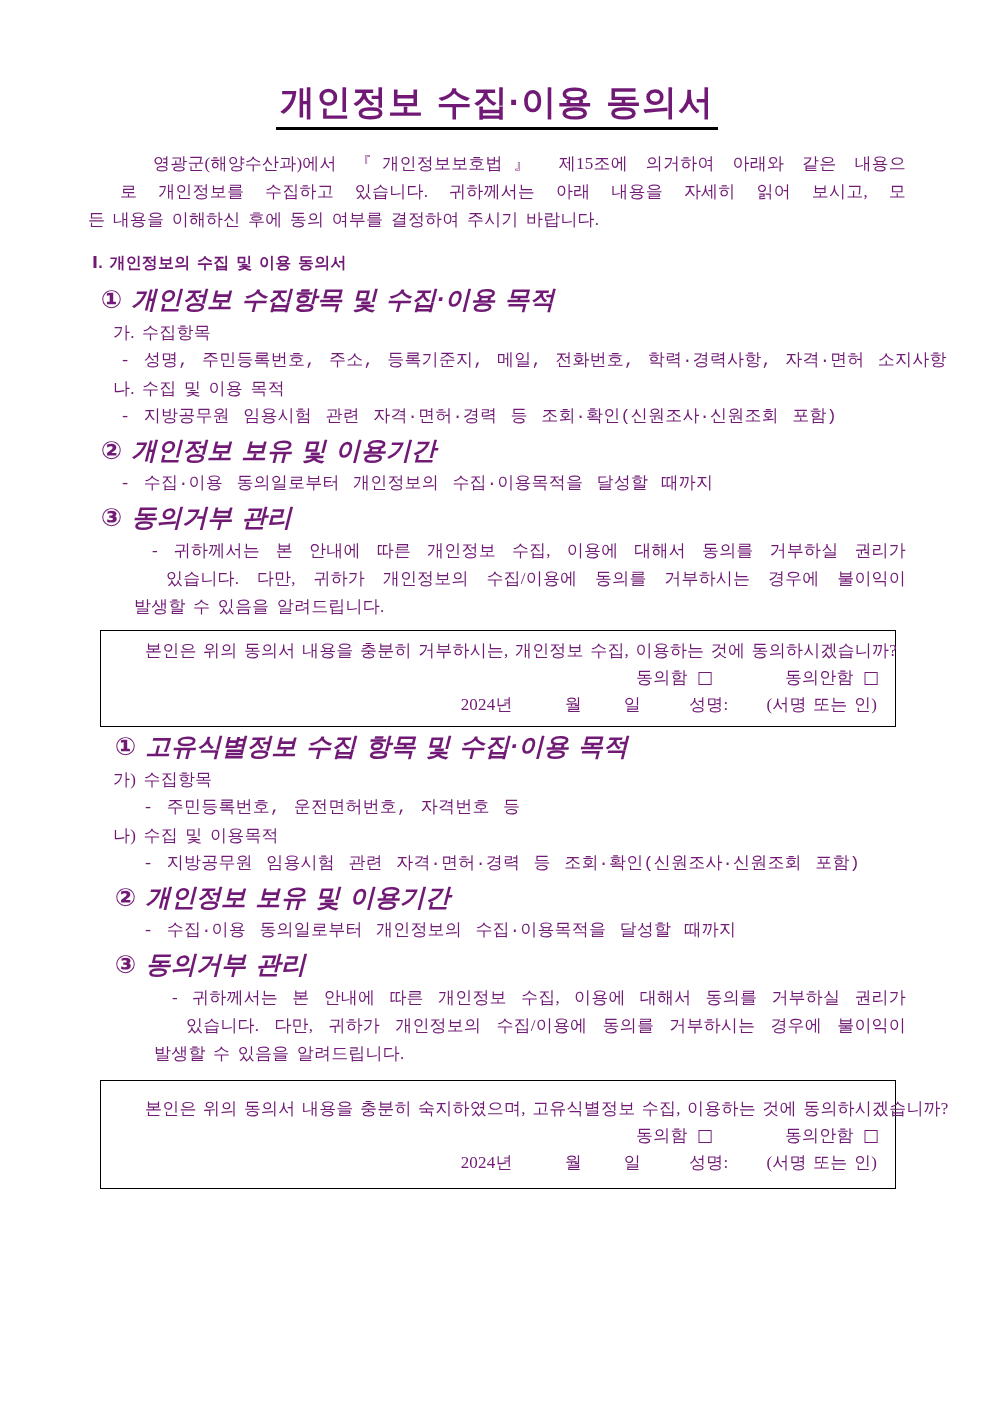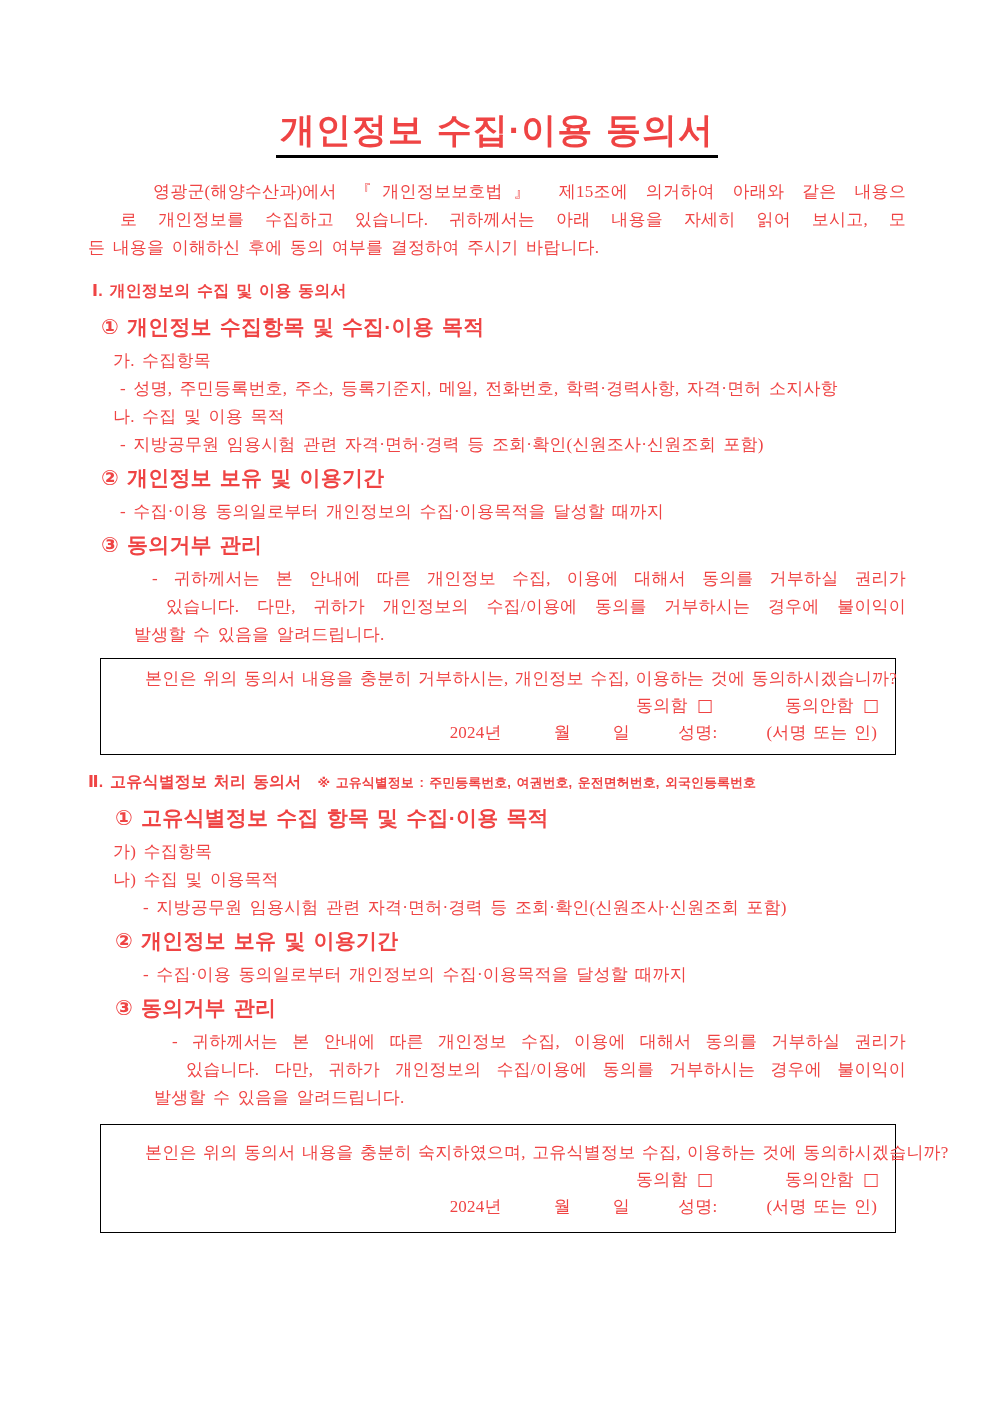--- a/index.html
+++ b/index.html
@@ -1,25 +1,25 @@
 <!DOCTYPE html>
 <html><head>
 <meta charset="utf-8">
 <style>
   html,body { margin:0; padding:0; background:#e8e8e8; }
   .page {
     position:relative;
     width:992px; height:1403px;
     margin:0 auto;
     background:#ffffff;
-    color:#ef4444;
+    color:#701a75;
     font-family:"Liberation Serif","DejaVu Serif",serif;
     font-size:17px;
     box-sizing:border-box;
-    padding:108px 86px 0 88px;
+    padding:80px 86px 0 88px;
     overflow:hidden;
     word-spacing:2px;
     letter-spacing:0.2px;
   }
   .title-wrap { text-align:center; margin:0 0 20px 0; }
   .title {
     display:inline-block;
     font-family:"Liberation Sans","DejaVu Sans",sans-serif;
     font-weight:bold;
     font-size:35px;
@@ -42,26 +42,26 @@
   .sec-head-row { display:flex; align-items:baseline; margin:12px 0 8px 0; }
   .sec-head-row .sec-head { margin:0; }
   .head-note {
     font-family:"Liberation Sans","DejaVu Sans",sans-serif;
     font-weight:bold; font-size:13px; letter-spacing:0;
     margin-left:16px; white-space:nowrap;
   }
   .desc { margin:0 0 8px 0; }
   .num-head {
     font-family:"Liberation Sans","DejaVu Sans",sans-serif;
-    font-weight:bold; font-size:21px; line-height:26px;
-    margin:6px 0 7px 13px; white-space:nowrap;
+    font-weight:bold; font-size:25px; line-height:26px;
+    margin:6px 0 7px 13px; white-space:nowrap;font-style:italic;
   }
   .s2 .num-head { margin-left:27px; }
   .sub-label { margin-left:25px; }
-  .sub-detail { margin-left:32px; }
+  .sub-detail { margin-left:32px;font-family:Liberation Mono, monospace; }
   .s2 .sub-label { margin-left:25px; }
   .s2 .sub-detail { margin-left:55px; }
   .hang { margin-left:32px; }
   .s2 .hang { margin-left:52px; }
   .hang .cont { padding-left:14px; }
   .consent-box {
     margin:9px 10px 0 12px;
     border:1px solid #000;
     padding:6px 14px 8px 12px;
   }
@@ -70,21 +70,21 @@
   .chk-label { }
   .chk {
     display:inline-block; margin-left:9px;
     font-family:"DejaVu Sans",sans-serif; font-size:17px;
   }
   .chk-gap { width:72px; }
   .sign-row { display:flex; justify-content:flex-end; align-items:baseline; line-height:27px; padding-right:4px; white-space:nowrap; }
   .sign-row .m { margin-left:52px; }
   .sign-row .d { margin-left:42px; }
   .sign-row .n { margin-left:48px; }
-  .sign-row .s { margin-left:49px; }
+  .sign-row .s { margin-left:38px; }
   .box2 { padding-top:14px; padding-bottom:12px; margin-top:12px; }
 </style>
 </head>
 <body>
 
 <div class="page">
 
   <div class="title-wrap">
     <span class="title">개인정보 수집·이용 동의서</span>
   </div>
@@ -130,27 +130,24 @@
         <span>2024년</span>
         <span class="m">월</span>
         <span class="d">일</span>
         <span class="n">성명:</span>
         <span class="s">(서명 또는 인)</span>
       </div>
     </div>
   </div>
 
   <div class="s2">
-    <div class="sec-head-row">
-      <div class="sec-head">Ⅱ. 고유식별정보 처리 동의서</div>
-      <div class="head-note">※ 고유식별정보 : 주민등록번호, 여권번호, 운전면허번호, 외국인등록번호</div>
-    </div>
 
     <div class="num-head">① 고유식별정보 수집 항목 및 수집·이용 목적</div>
     <div class="line sub-label">가) 수집항목</div>
+    <div class="line sub-detail">- 주민등록번호, 운전면허번호, 자격번호 등</div>
     <div class="line sub-label">나) 수집 및 이용목적</div>
     <div class="line sub-detail">- 지방공무원 임용시험 관련 자격·면허·경력 등 조회·확인(신원조사·신원조회 포함)</div>
 
     <div class="num-head">② 개인정보 보유 및 이용기간</div>
     <div class="line sub-detail">- 수집·이용 동의일로부터 개인정보의 수집·이용목적을 달성할 때까지</div>
 
     <div class="num-head">③ 동의거부 관리</div>
     <div class="hang">
       <div class="line jfull">- 귀하께서는 본 안내에 따른 개인정보 수집, 이용에 대해서 동의를 거부하실 권리가</div>
       <div class="line jfull cont">있습니다. 다만, 귀하가 개인정보의 수집/이용에 동의를 거부하시는 경우에 불이익이</div>

